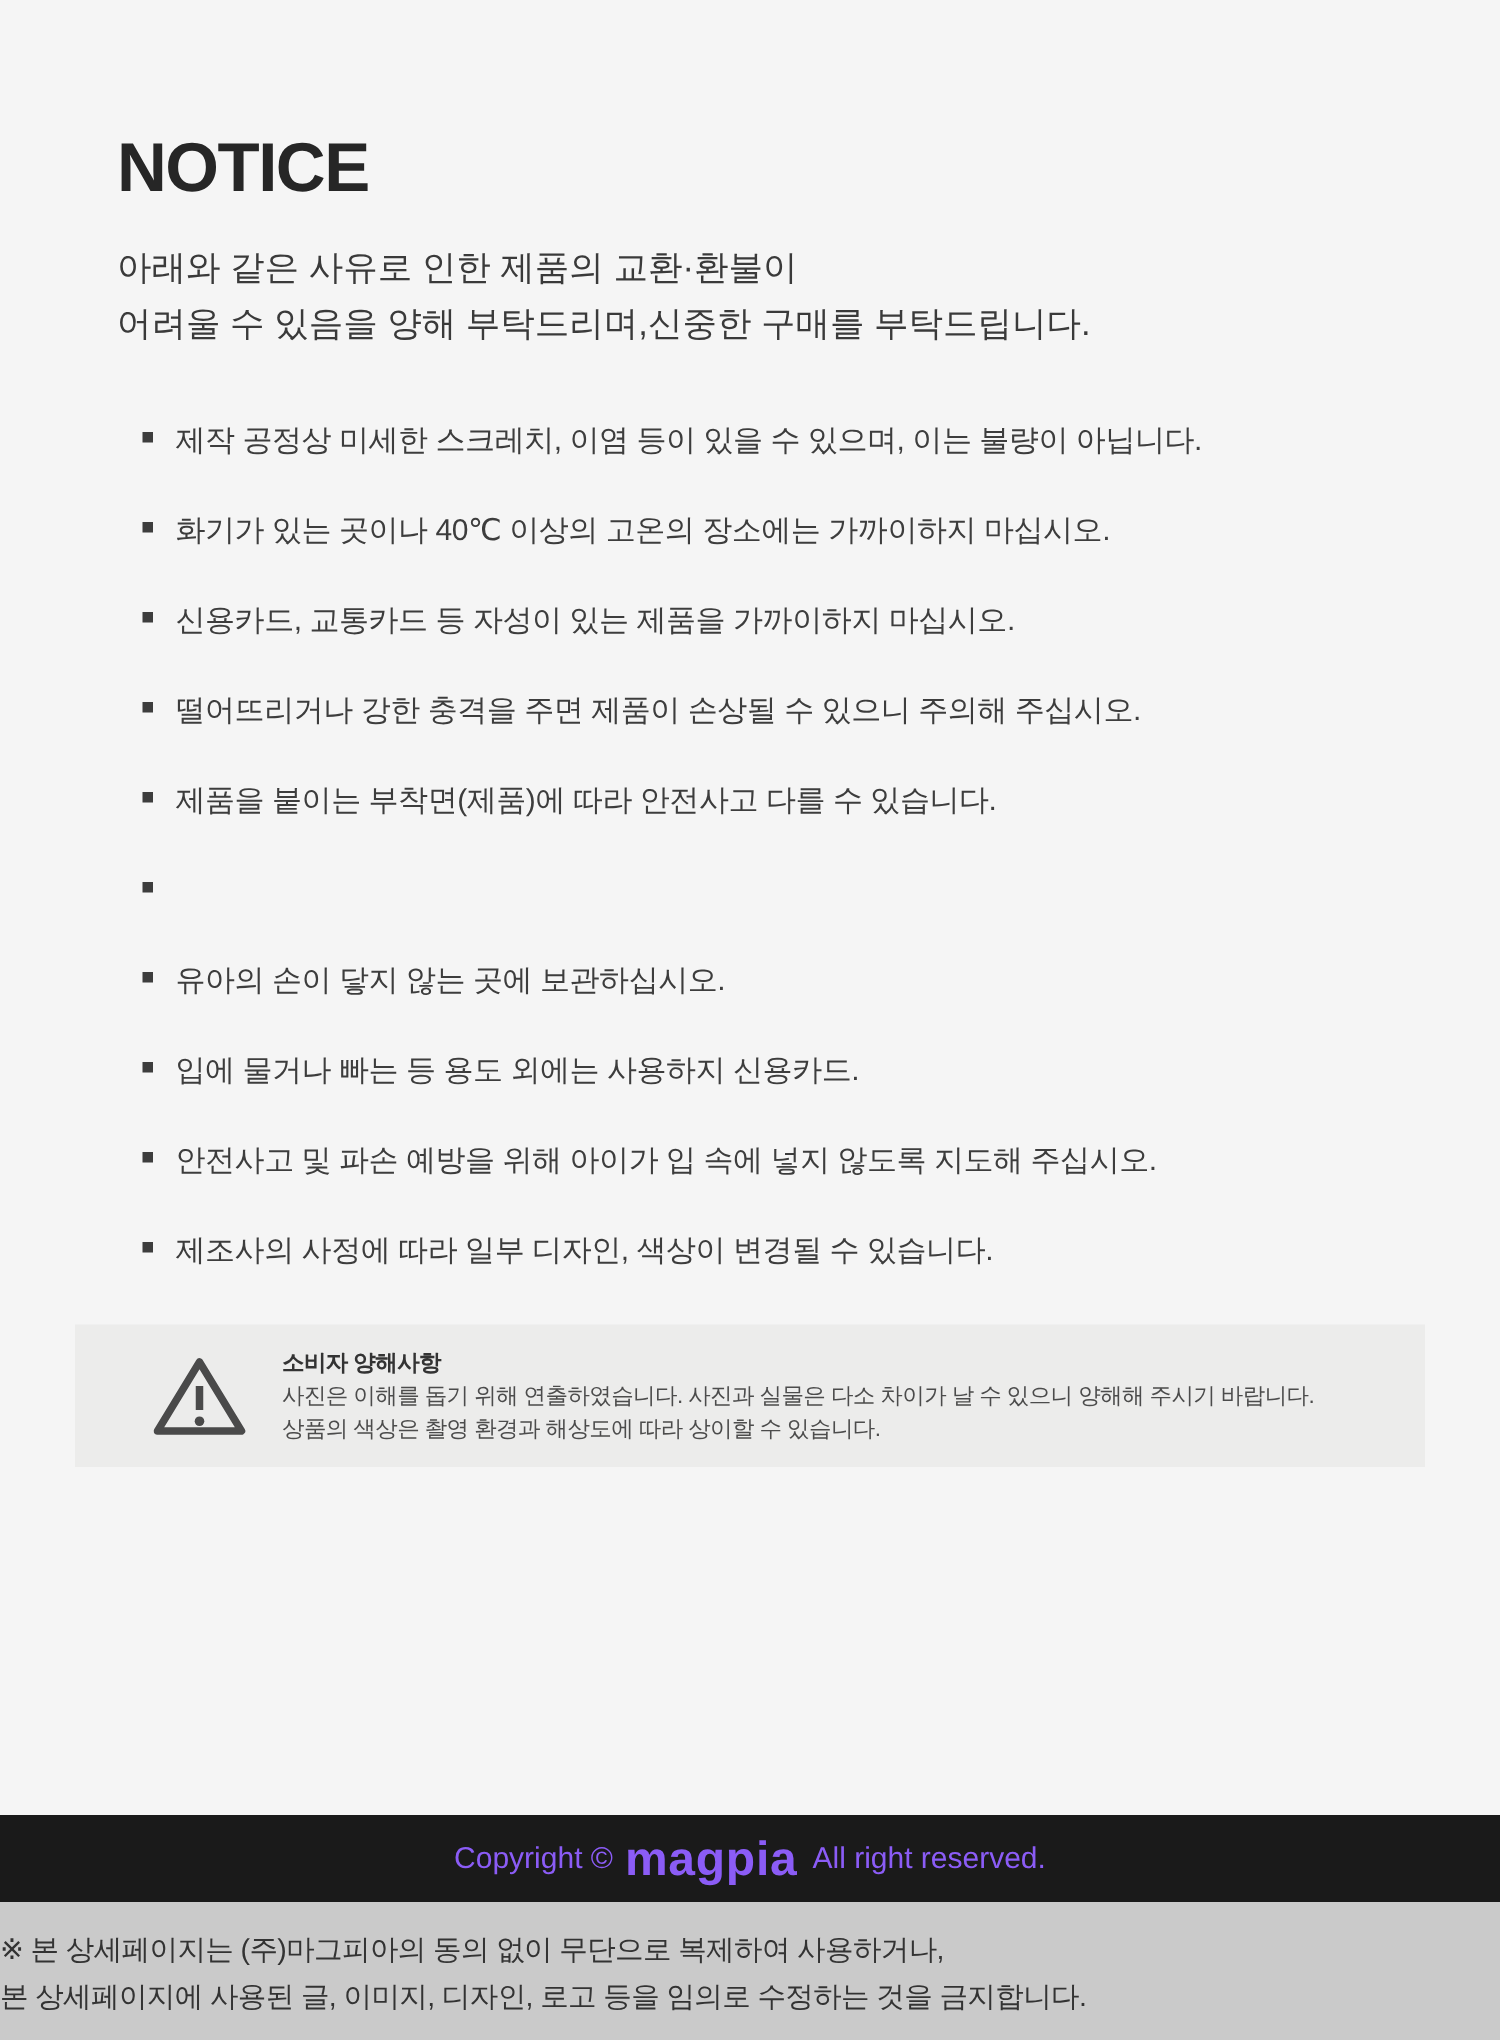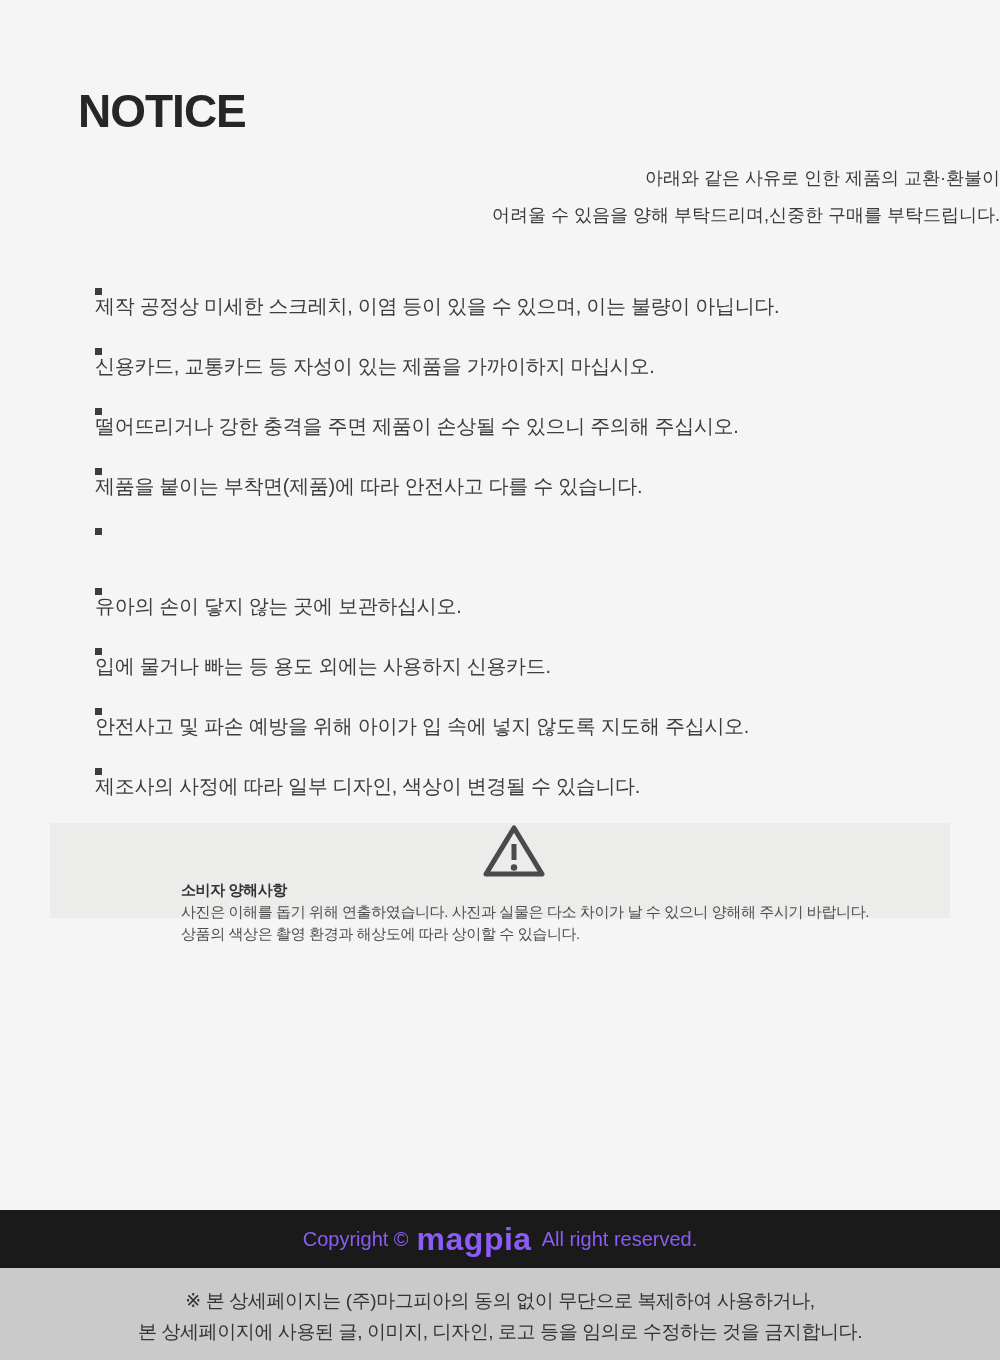--- a/index.html
+++ b/index.html
@@ -16,53 +16,50 @@
   .header { padding: 88px 0 0 78px; }
   .page-title {
     font-size: 46px;
     font-weight: 800;
     letter-spacing: -1px;
     color: #262626;
     line-height: 1;
   }
   .subtitle {
     margin-top: 26px;
-    font-size: 18px;
+    font-size: 23px;
     line-height: 37px;
     color: #3a3a3a;
-    text-align: right;
   }
   .notice-list { margin: 49px 60px 0 95px; }
   .notice-item {
     display: flex;
     align-items: flex-start;
     font-size: 20px;
     line-height: 22px;
     height: 22px;
     margin-bottom: 38px;
     color: #3d3d3d;
     letter-spacing: -0.3px;
-    flex-direction: column;
   }
   .bullet {
     flex: 0 0 auto;
     width: 7px;
     height: 7px;
     background: #3d3d3d;
     margin: 5px 15px 0 0;
   }
   .disclaimer-box {
     margin: 32px 50px 0 50px;
     width: 900px;
     height: 95px;
     background: #ececeb;
     display: flex;
     align-items: center;
     padding-left: 50px;
-    flex-direction: column;
   }
   .warn-icon { flex: 0 0 auto; margin-right: 22px; display: block; }
   .disclaimer-text { font-size: 15px; line-height: 22px; color: #4c4c4c; letter-spacing: -0.4px; }
   .disclaimer-title { font-weight: 700; color: #333; }
   .copyright-bar {
     flex: 0 0 auto;
     height: 58px;
     background: #1a1a1a;
     color: #8b5cf6;
     display: flex;
@@ -73,21 +70,21 @@
   .brand-logo {
     font-weight: 700;
     font-size: 32px;
     letter-spacing: 0.5px;
     margin: 0 10px 0 8px;
   }
   .footer {
     flex: 0 0 auto;
     height: 92px;
     background: #cacaca;
-    text-align: center;
+    text-align: left;
     padding-top: 17px;
     font-size: 19px;
     line-height: 31px;
     color: #333;
     letter-spacing: -0.4px;
   }
 </style>
 </head>
 <body>
 
@@ -97,20 +94,24 @@
     <div class="subtitle">
       <div>아래와 같은 사유로 인한 제품의 교환·환불이</div>
       <div>어려울 수 있음을 양해 부탁드리며,신중한 구매를 부탁드립니다.</div>
     </div>
   </div>
 
   <div class="notice-list">
     <div class="notice-item">
         <span class="bullet"></span>
         <span>제작 공정상 미세한 스크레치, 이염 등이 있을 수 있으며, 이는 불량이 아닙니다.</span>
+      </div>
+    <div class="notice-item">
+        <span class="bullet"></span>
+        <span>화기가 있는 곳이나 40℃ 이상의 고온의 장소에는 가까이하지 마십시오.</span>
       </div>
     <div class="notice-item">
         <span class="bullet"></span>
         <span>신용카드, 교통카드 등 자성이 있는 제품을 가까이하지 마십시오.</span>
       </div>
     <div class="notice-item">
         <span class="bullet"></span>
         <span>떨어뜨리거나 강한 충격을 주면 제품이 손상될 수 있으니 주의해 주십시오.</span>
       </div>
     <div class="notice-item">

